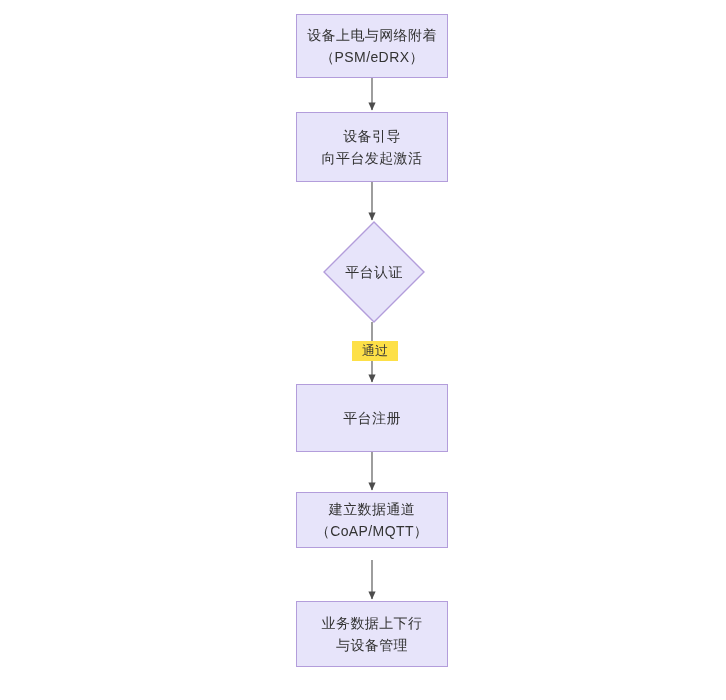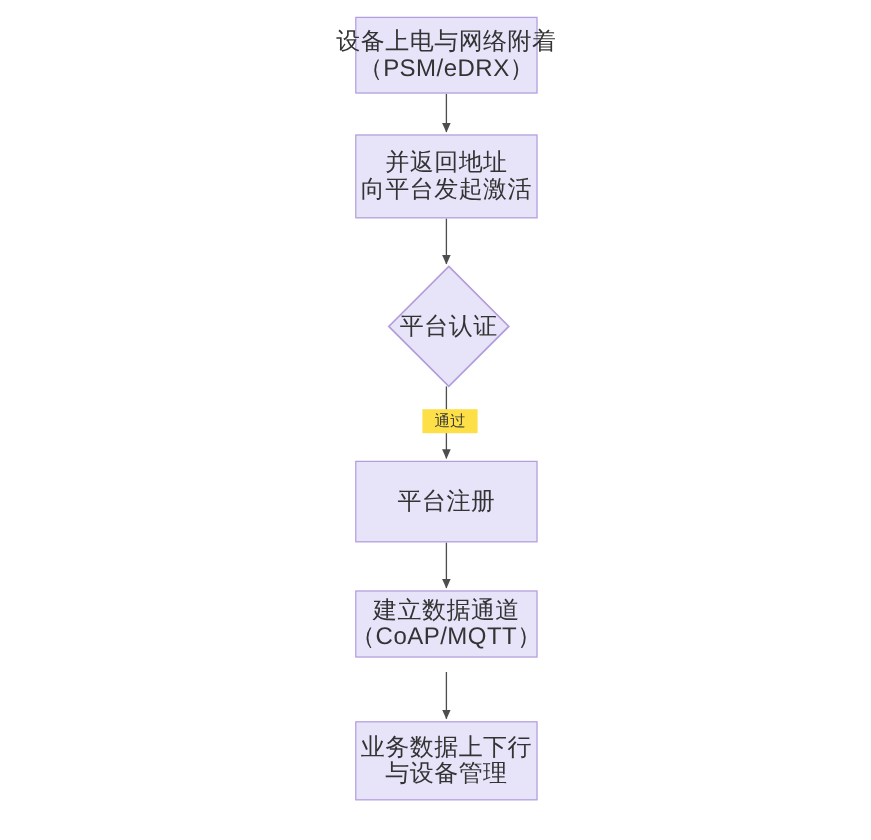--- a/index.html
+++ b/index.html
@@ -26,21 +26,21 @@
   .node {
     position: absolute;
     box-sizing: border-box;
     display: flex;
     flex-direction: column;
     align-items: center;
     justify-content: center;
     background: #e7e4fa;
     border: 1.4px solid #b39ddb;
     color: #333333;
-    font-size: 20px;
+    font-size: 14px;
     line-height: 22px;
     text-align: center;
     letter-spacing: 0.4px;
   }
 
   .node .line {
     display: block;
     white-space: nowrap;
   }
 
@@ -84,21 +84,21 @@
   <line x1="372" y1="452" x2="372" y2="490" stroke="#4d4d4d" stroke-width="1.1" marker-end="url(#arrowhead)"></line>
   <line x1="372" y1="560" x2="372" y2="599" stroke="#4d4d4d" stroke-width="1.1" marker-end="url(#arrowhead)"></line>
 </svg>
 
 <div class="node" style="left:296px; top:14px; width:152px; height:64px;">
   <span class="line">设备上电与网络附着</span>
   <span class="line">（PSM/eDRX）</span>
 </div>
 
 <div class="node" style="left:296px; top:112px; width:152px; height:70px;">
-  <span class="line">并返回地址</span>
+  <span class="line">设备引导</span>
   <span class="line">向平台发起激活</span>
 </div>
 
 <div class="node decision" style="left:324px; top:222px; width:100px; height:100px;">
   <span class="line diamond-label">平台认证</span>
 </div>
 
 <div class="edge-label" style="left:352px; top:341px; width:46px; height:20px;">通过</div>
 
 <div class="node" style="left:296px; top:384px; width:152px; height:68px;">

